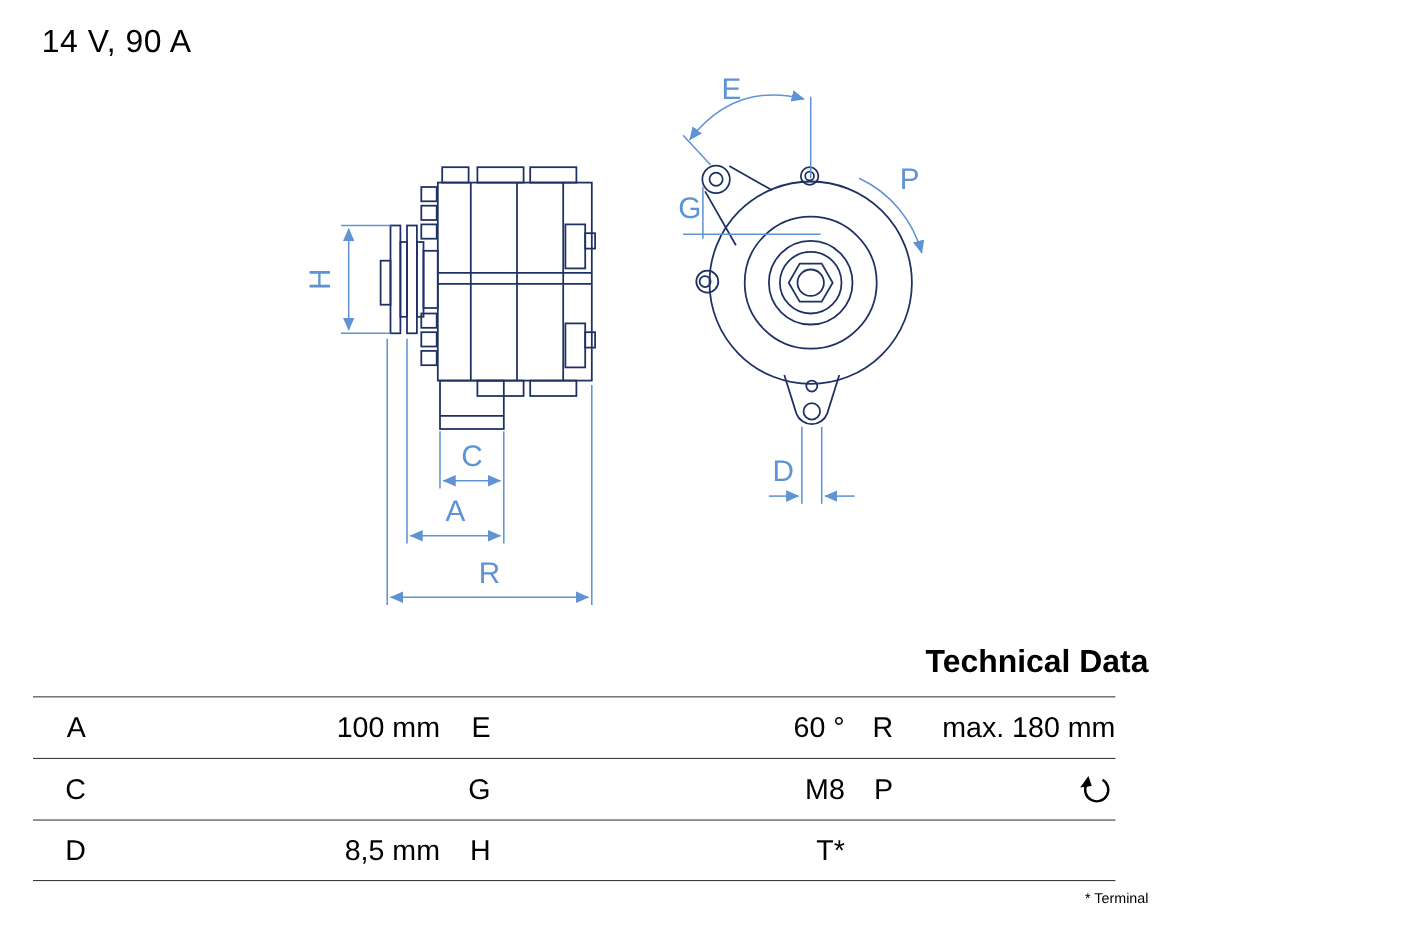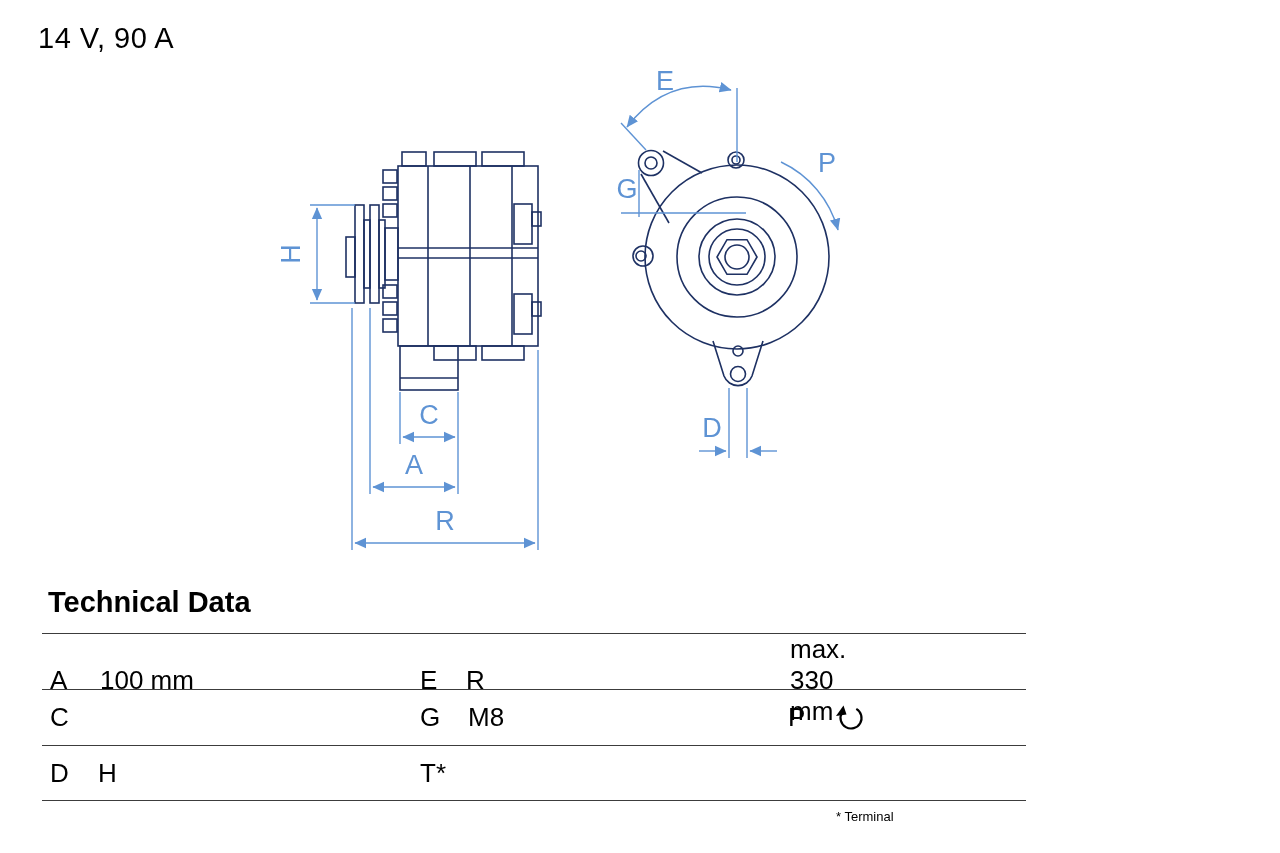--- a/index.html
+++ b/index.html
@@ -5,21 +5,21 @@
   * { margin:0; padding:0; box-sizing:border-box; }
   html,body { background:#ffffff; }
   body { font-family:"Liberation Sans", sans-serif; }
   .page { position:relative; width:1280px; height:853px; background:#ffffff; overflow:hidden; }
 
   .rating { position:absolute; top:22px; left:38px; font-size:29px; color:#000; letter-spacing:0.5px; }
 
   .diagram { position:absolute; top:0; left:0; }
   .diagram text { font-family:"Liberation Sans", sans-serif; font-size:27px; }
 
-  .tech { position:absolute; top:578px; left:12px; width:1044px; }
+  .tech { position:absolute; top:578px; left:0; width:1044px;text-align:right; }
   .tech-title { font-size:29px; font-weight:bold; color:#000; margin:8px 0 14px 36px; }
   .tbl { margin:0 30px; }
   .trow {
     display:grid;
     grid-template-columns:48px 322px 46px 322px 44px 1fr;
     align-items:center;
     height:56px;
     border-top:1px solid #3c3c3c;
     font-size:26px; color:#000;
   }
@@ -148,40 +148,42 @@
   </svg>
 
   <div class="tech">
     <div class="tech-title">Technical Data</div>
 
     <div class="tbl">
       <div class="trow">
         <div class="cell-k">A</div>
         <div class="cell-v">100 mm</div>
         <div class="cell-k">E</div>
+        <div class="cell-v">60 °</div>
         <div class="cell-k">R</div>
-        <div class="cell-v">max. 330 mm</div>
+        <div class="cell-v">max. 180 mm</div>
       </div>
 
       <div class="trow">
         <div class="cell-k">C</div>
         <div class="cell-v"></div>
         <div class="cell-k">G</div>
         <div class="cell-v">M8</div>
         <div class="cell-k">P</div>
         <div class="cell-v">
           <svg class="rot-icon" width="34" height="32" viewBox="0 0 34 32">
             <path d="M 22.3 6.9 A 10.5 10.5 0 1 1 7.9 10.8" stroke="#000" stroke-width="2.2" fill="none"></path>
             <polygon points="2,14 9.5,3.5 12.5,12.5" fill="#000"></polygon>
           </svg>
         </div>
       </div>
 
       <div class="trow">
         <div class="cell-k">D</div>
+        <div class="cell-v">8,5 mm</div>
         <div class="cell-k">H</div>
         <div class="cell-k">T*</div>
       </div>
     </div>
 
     <div class="footnote">* Terminal</div>
   </div>
 
 </div>
 

